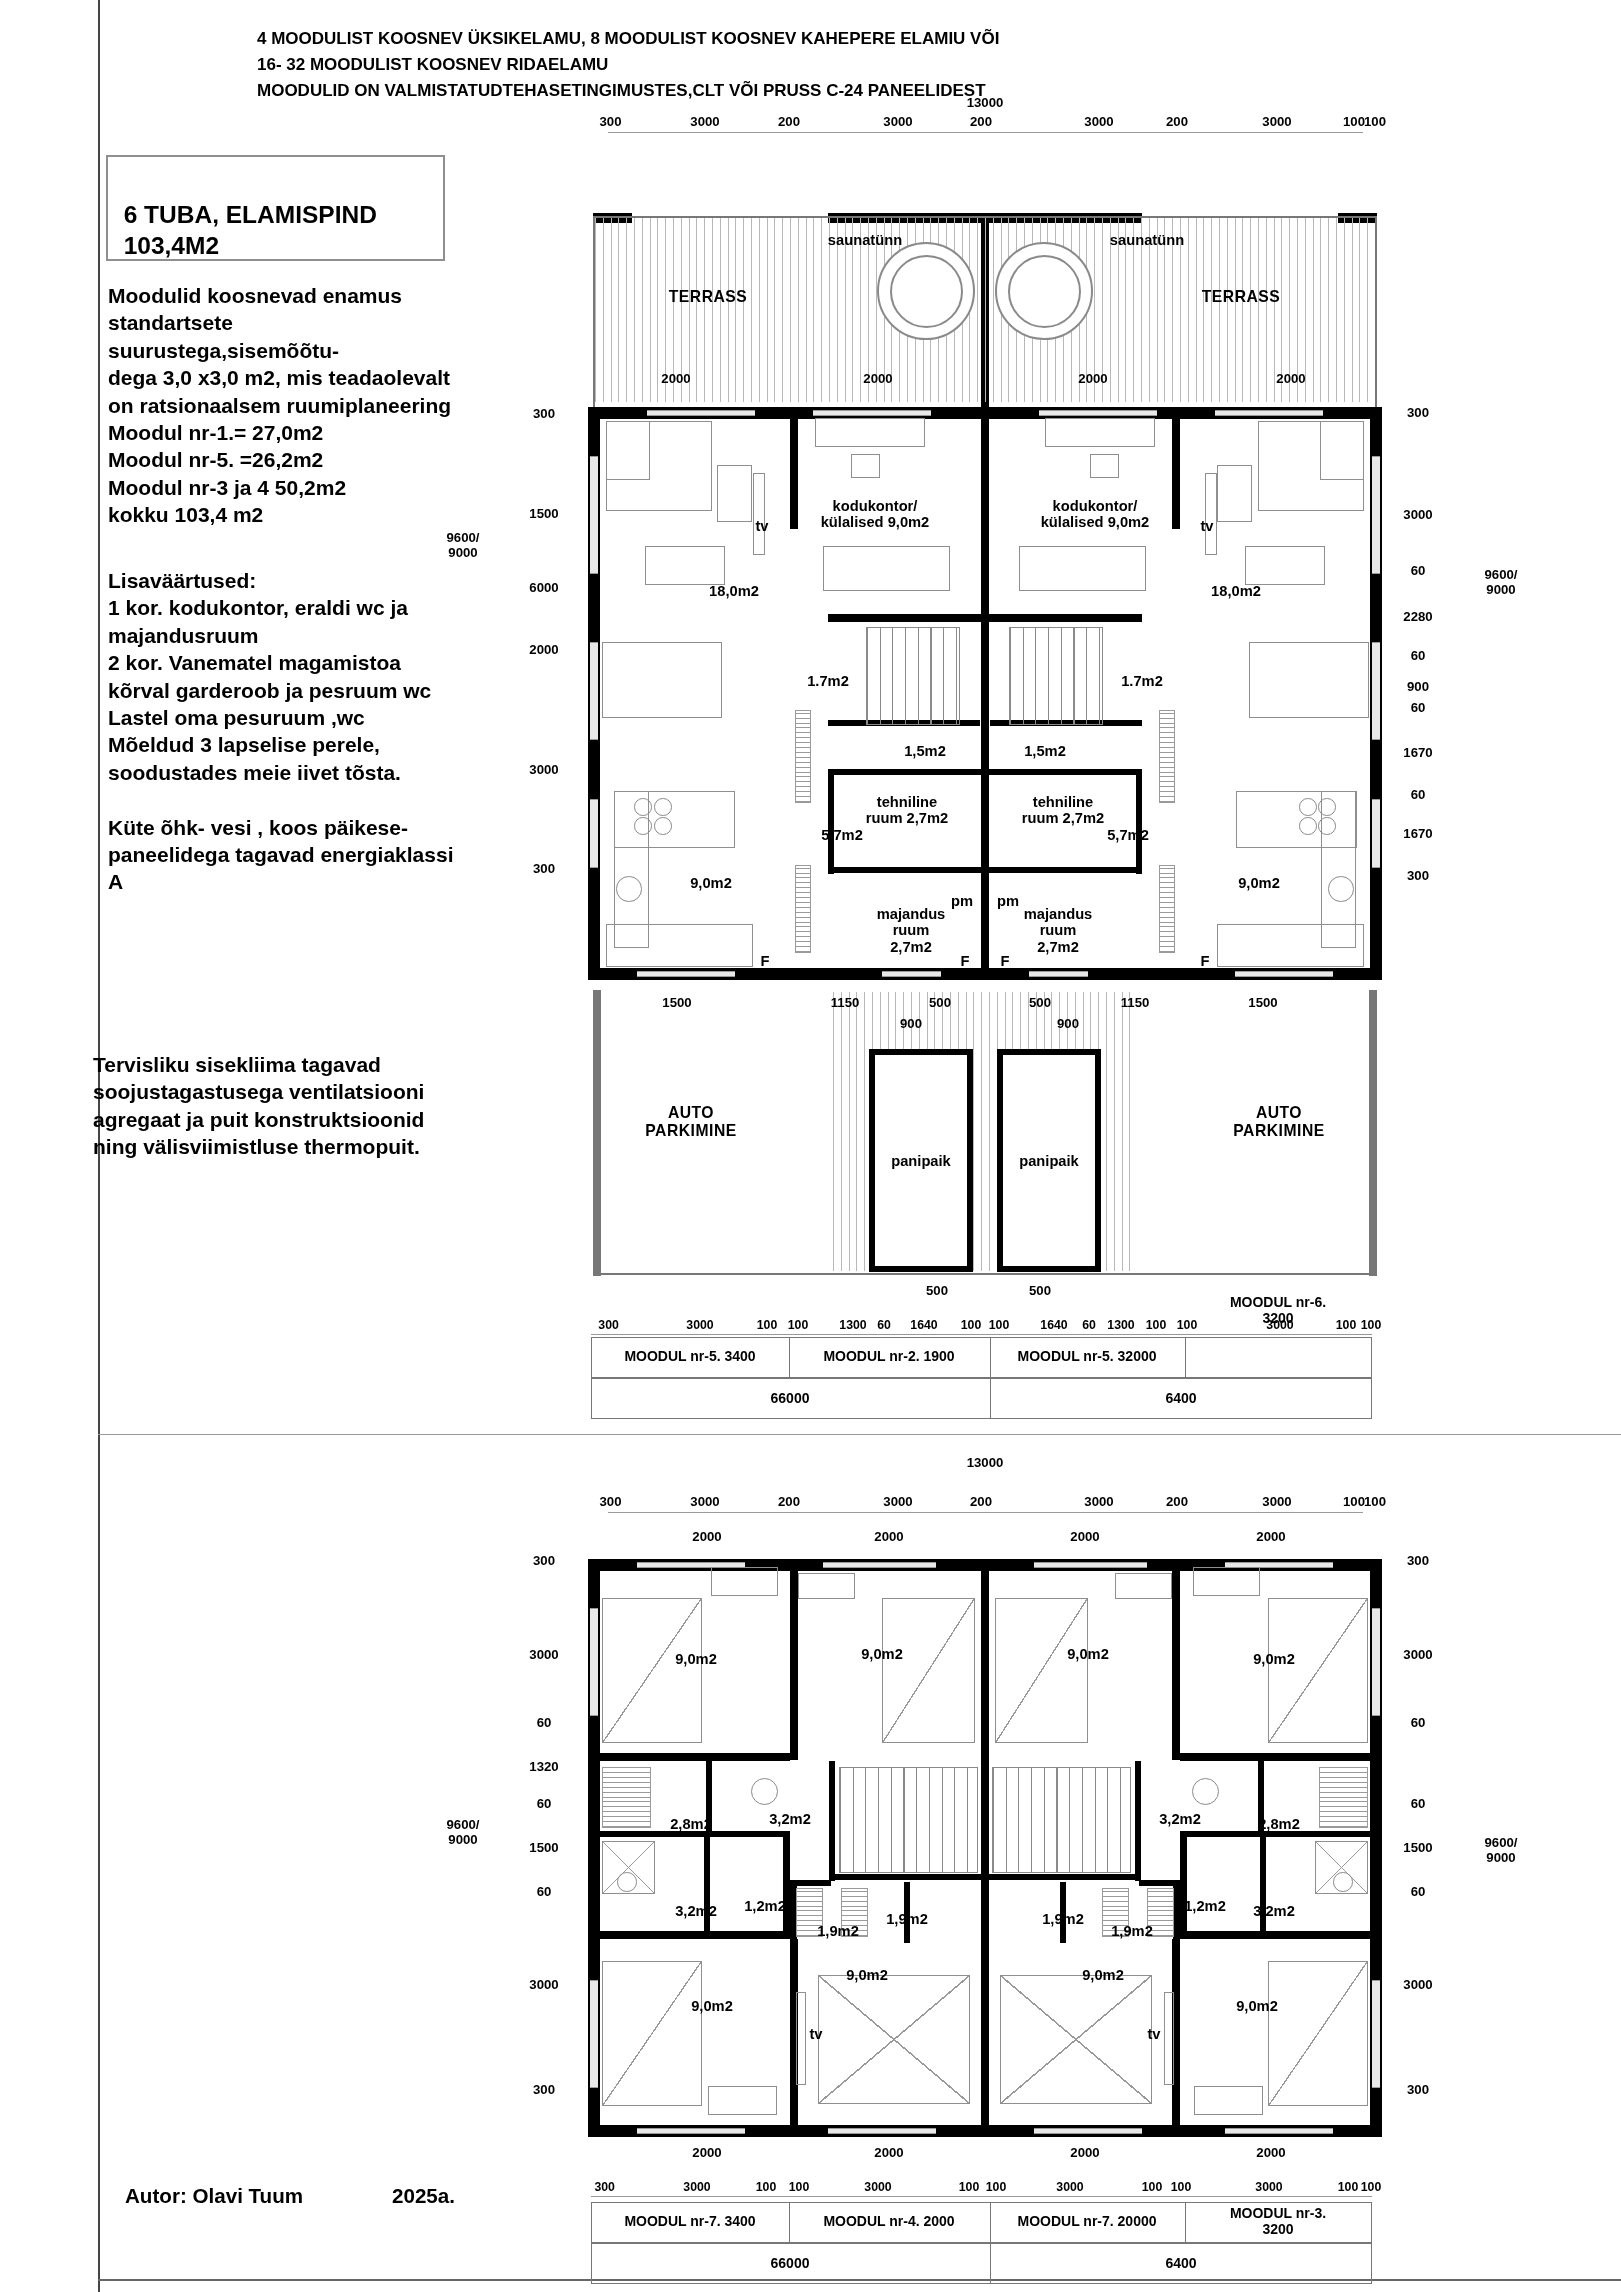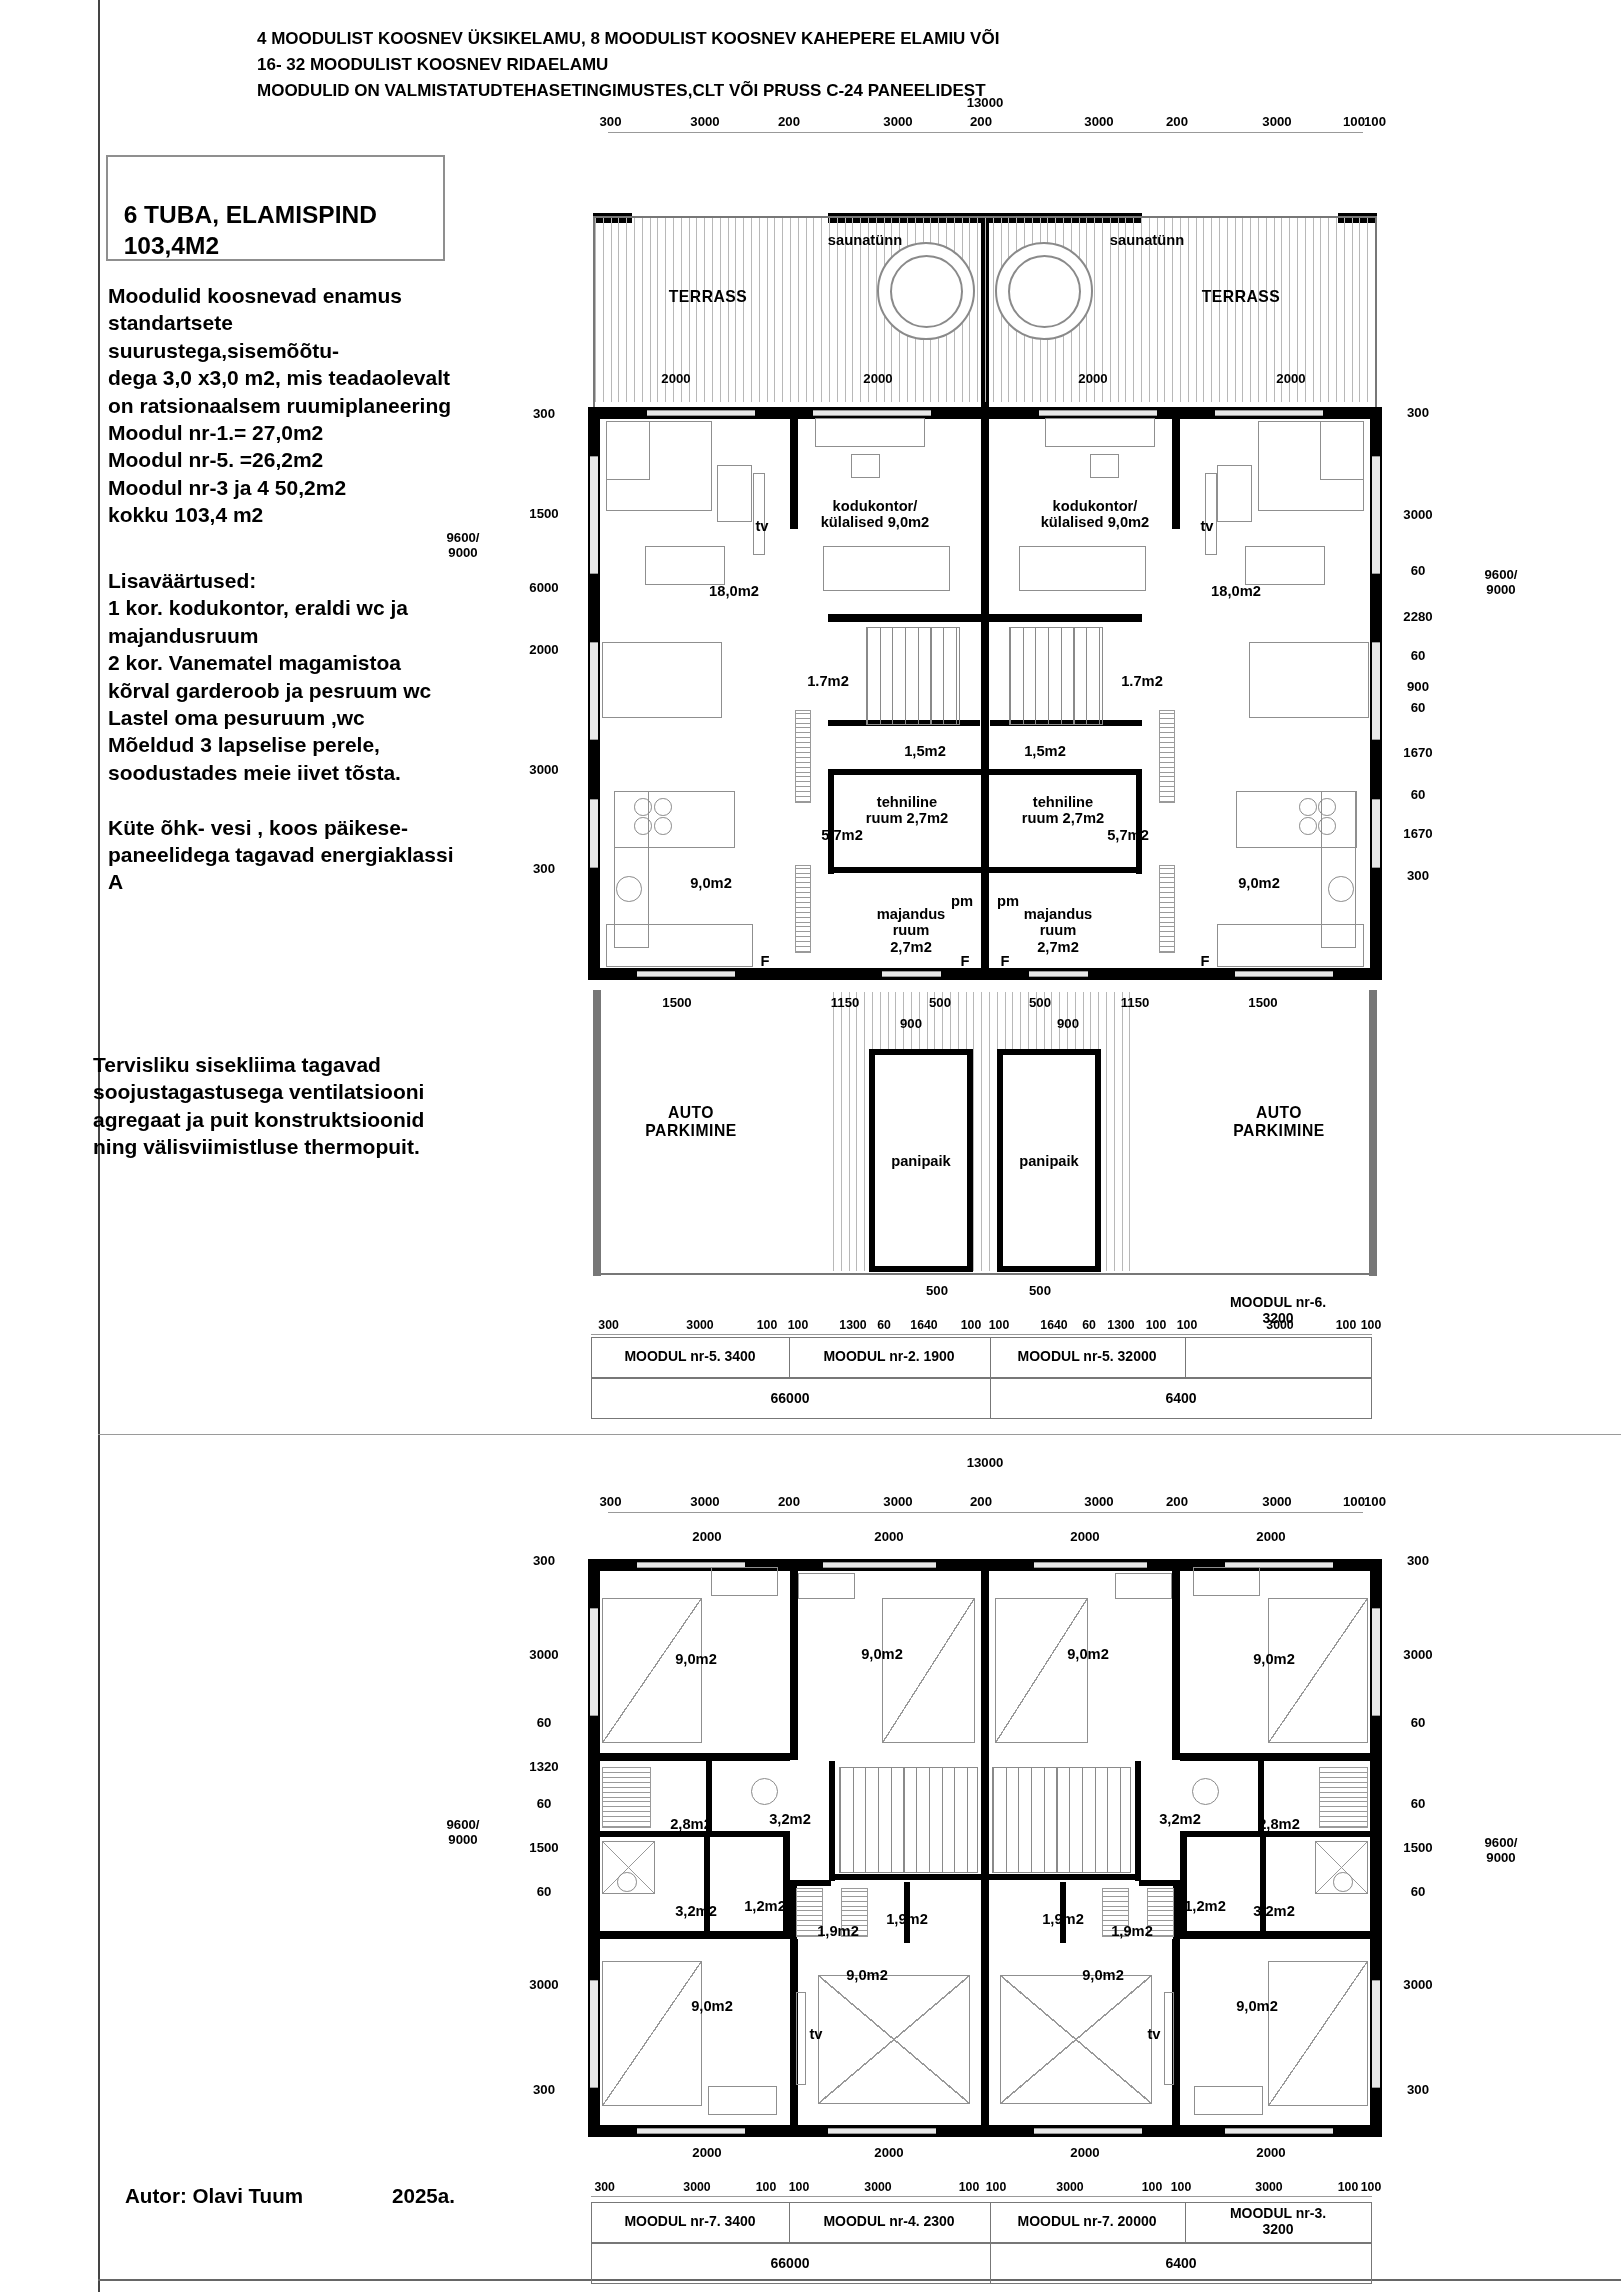--- a/index.html
+++ b/index.html
@@ -436,21 +436,21 @@
     <div class="lbl small" style="left: 290px; top: 737px;">3000</div>
     <div class="lbl small" style="left: 381px; top: 737px;">100</div>
     <div class="lbl small" style="left: 408px; top: 737px;">100</div>
     <div class="lbl small" style="left: 482px; top: 737px;">3000</div>
     <div class="lbl small" style="left: 564px; top: 737px;">100</div>
     <div class="lbl small" style="left: 593px; top: 737px;">100</div>
     <div class="lbl small" style="left: 681px; top: 737px;">3000</div>
     <div class="lbl small" style="left: 760px; top: 737px;">100</div>
     <div class="lbl small" style="left: 783px; top: 737px;">100</div>
     <div class="lbl mod" style="left: 102px; top: 771px;">MOODUL nr-7.   3400</div>
-    <div class="lbl mod" style="left: 301px; top: 771px;">MOODUL nr-4.  2300</div>
+    <div class="lbl mod" style="left: 301px; top: 771px;">MOODUL nr-4.  2000</div>
     <div class="lbl mod" style="left: 499px; top: 771px;">MOODUL nr-7.   20000</div>
     <div class="lbl mod" style="left: 690px; top: 771px;">MOODUL nr-3. 3200</div>
     <div class="lbl tot" style="left: 202px; top: 813px;">66000</div>
     <div class="lbl tot" style="left: 593px; top: 813px;">6400</div>
     <div class="lbl dim" style="left: -44px; top: 110px;">300</div>
     <div class="lbl dim" style="left: -44px; top: 204px;">3000</div>
     <div class="lbl dim" style="left: -44px; top: 272px;">60</div>
     <div class="lbl dim" style="left: -44px; top: 316px;">1320</div>
     <div class="lbl dim" style="left: -44px; top: 353px;">60</div>
     <div class="lbl dim" style="left: -44px; top: 397px;">1500</div>

